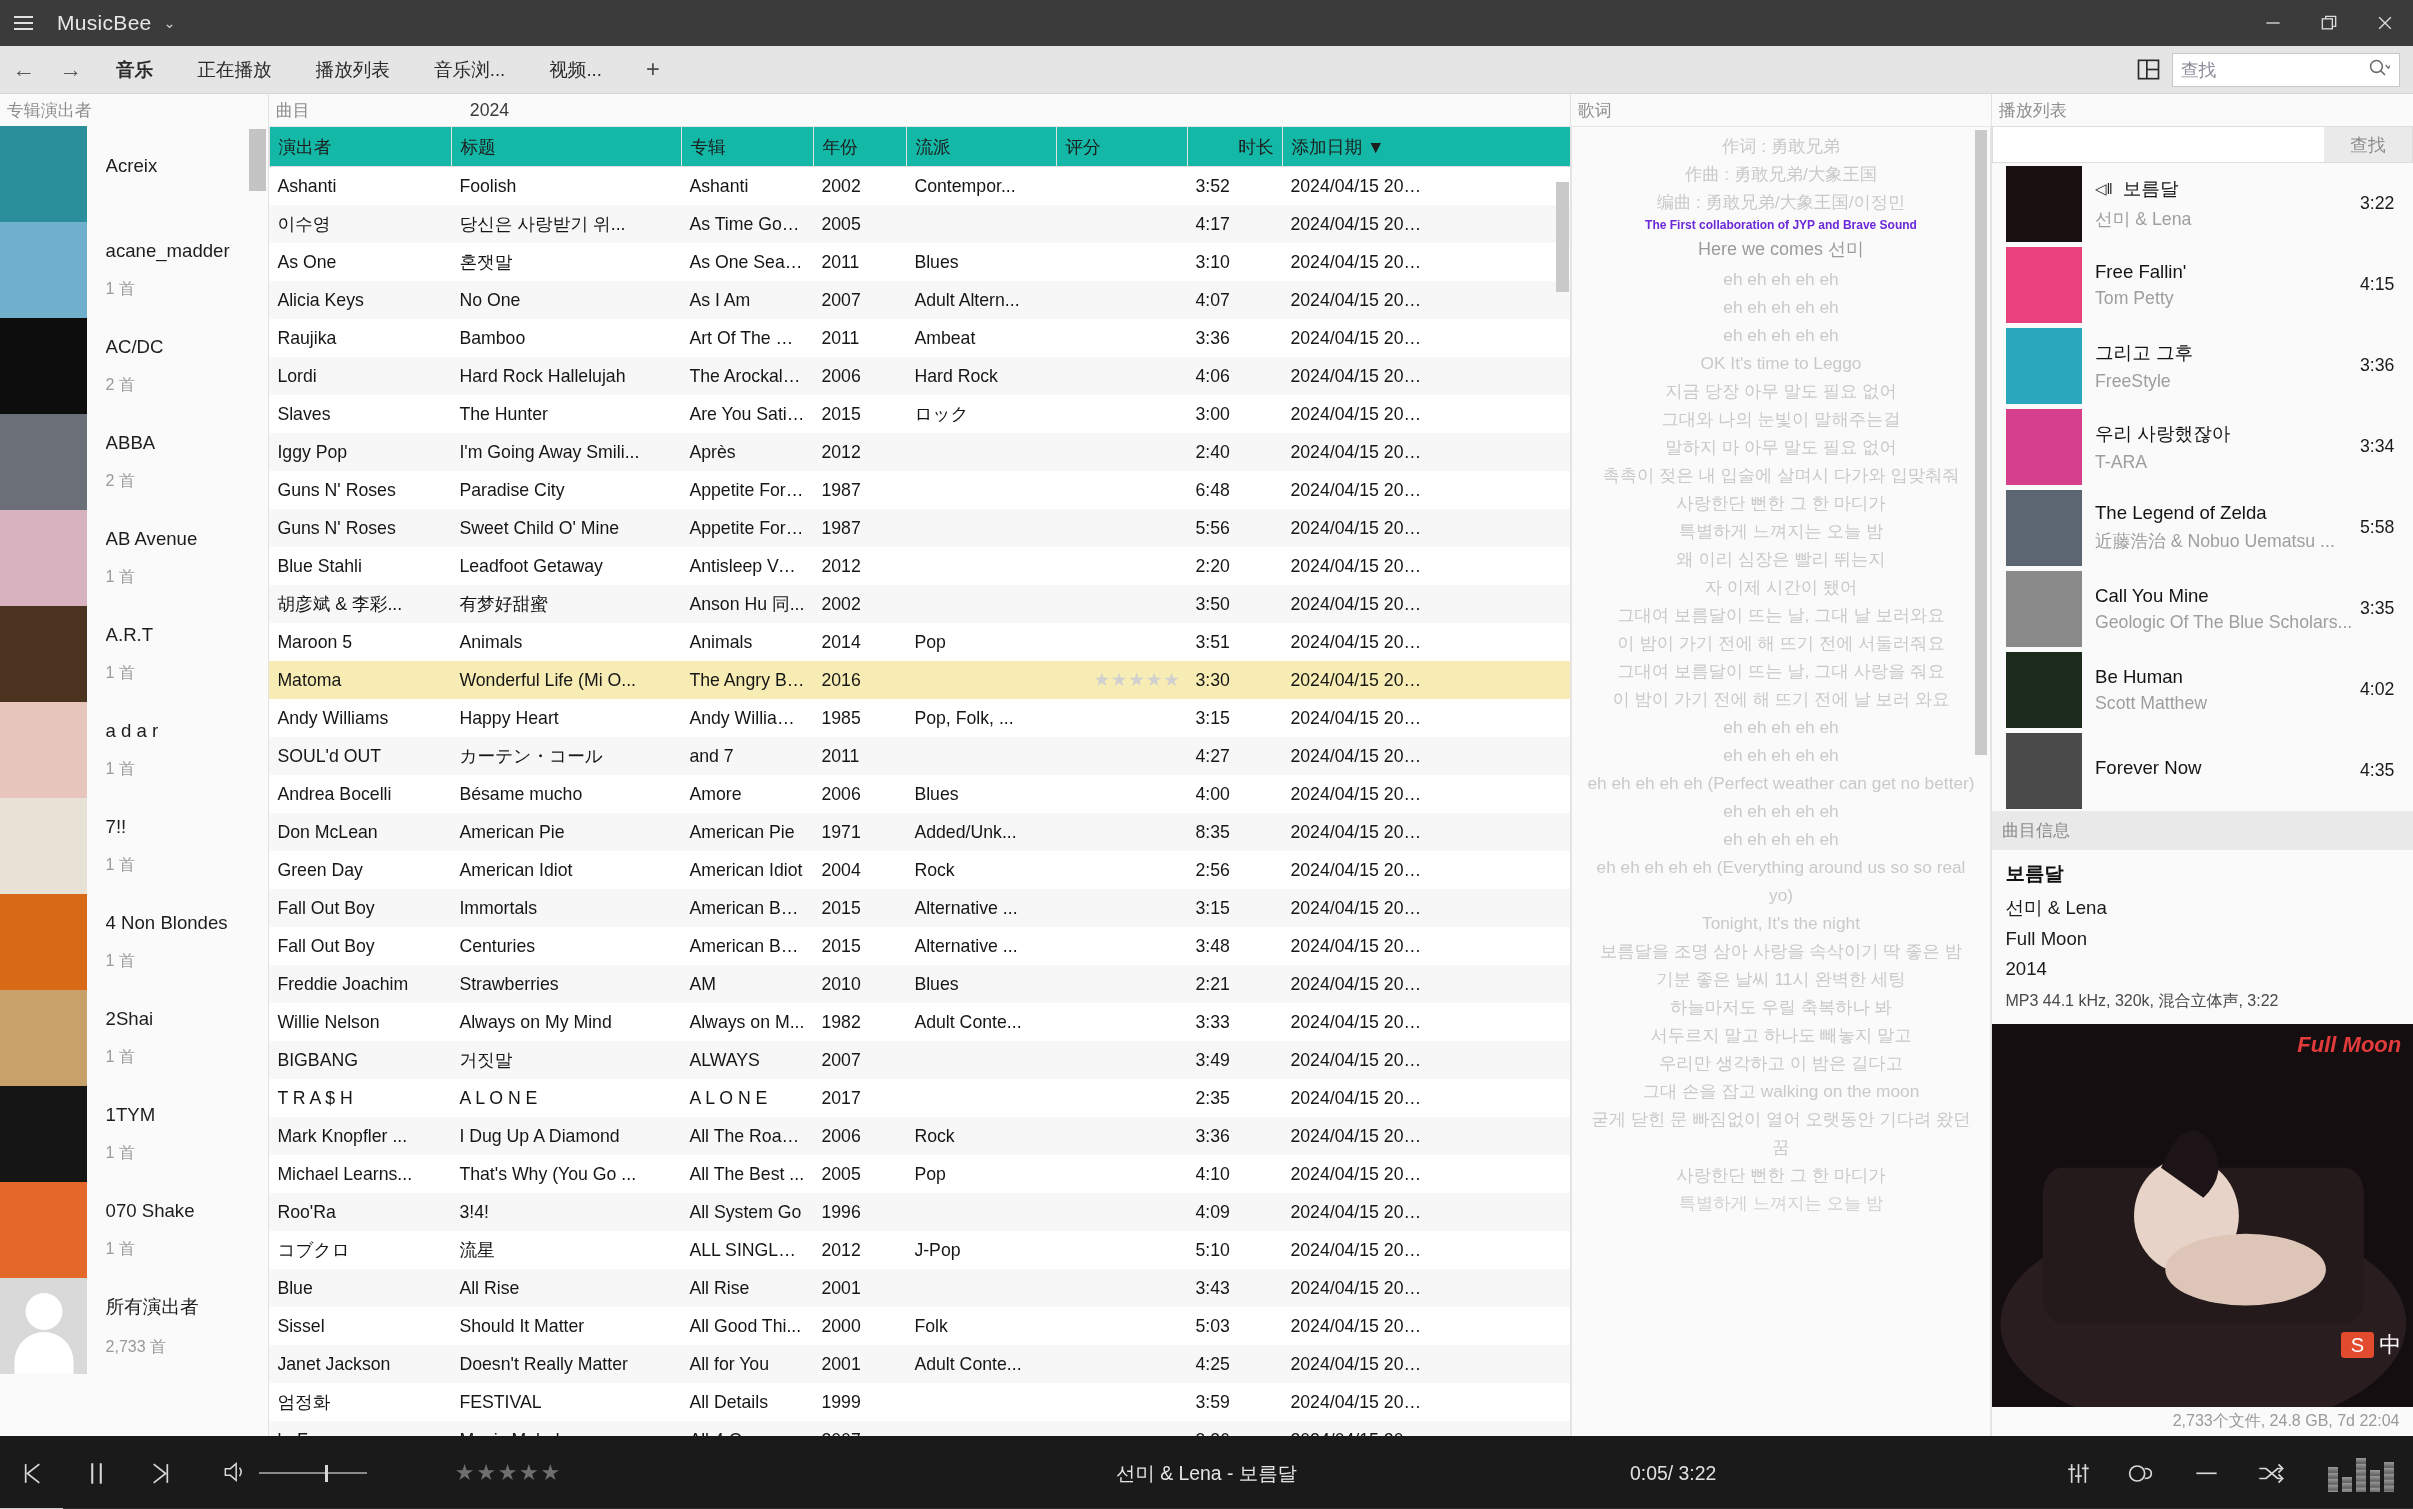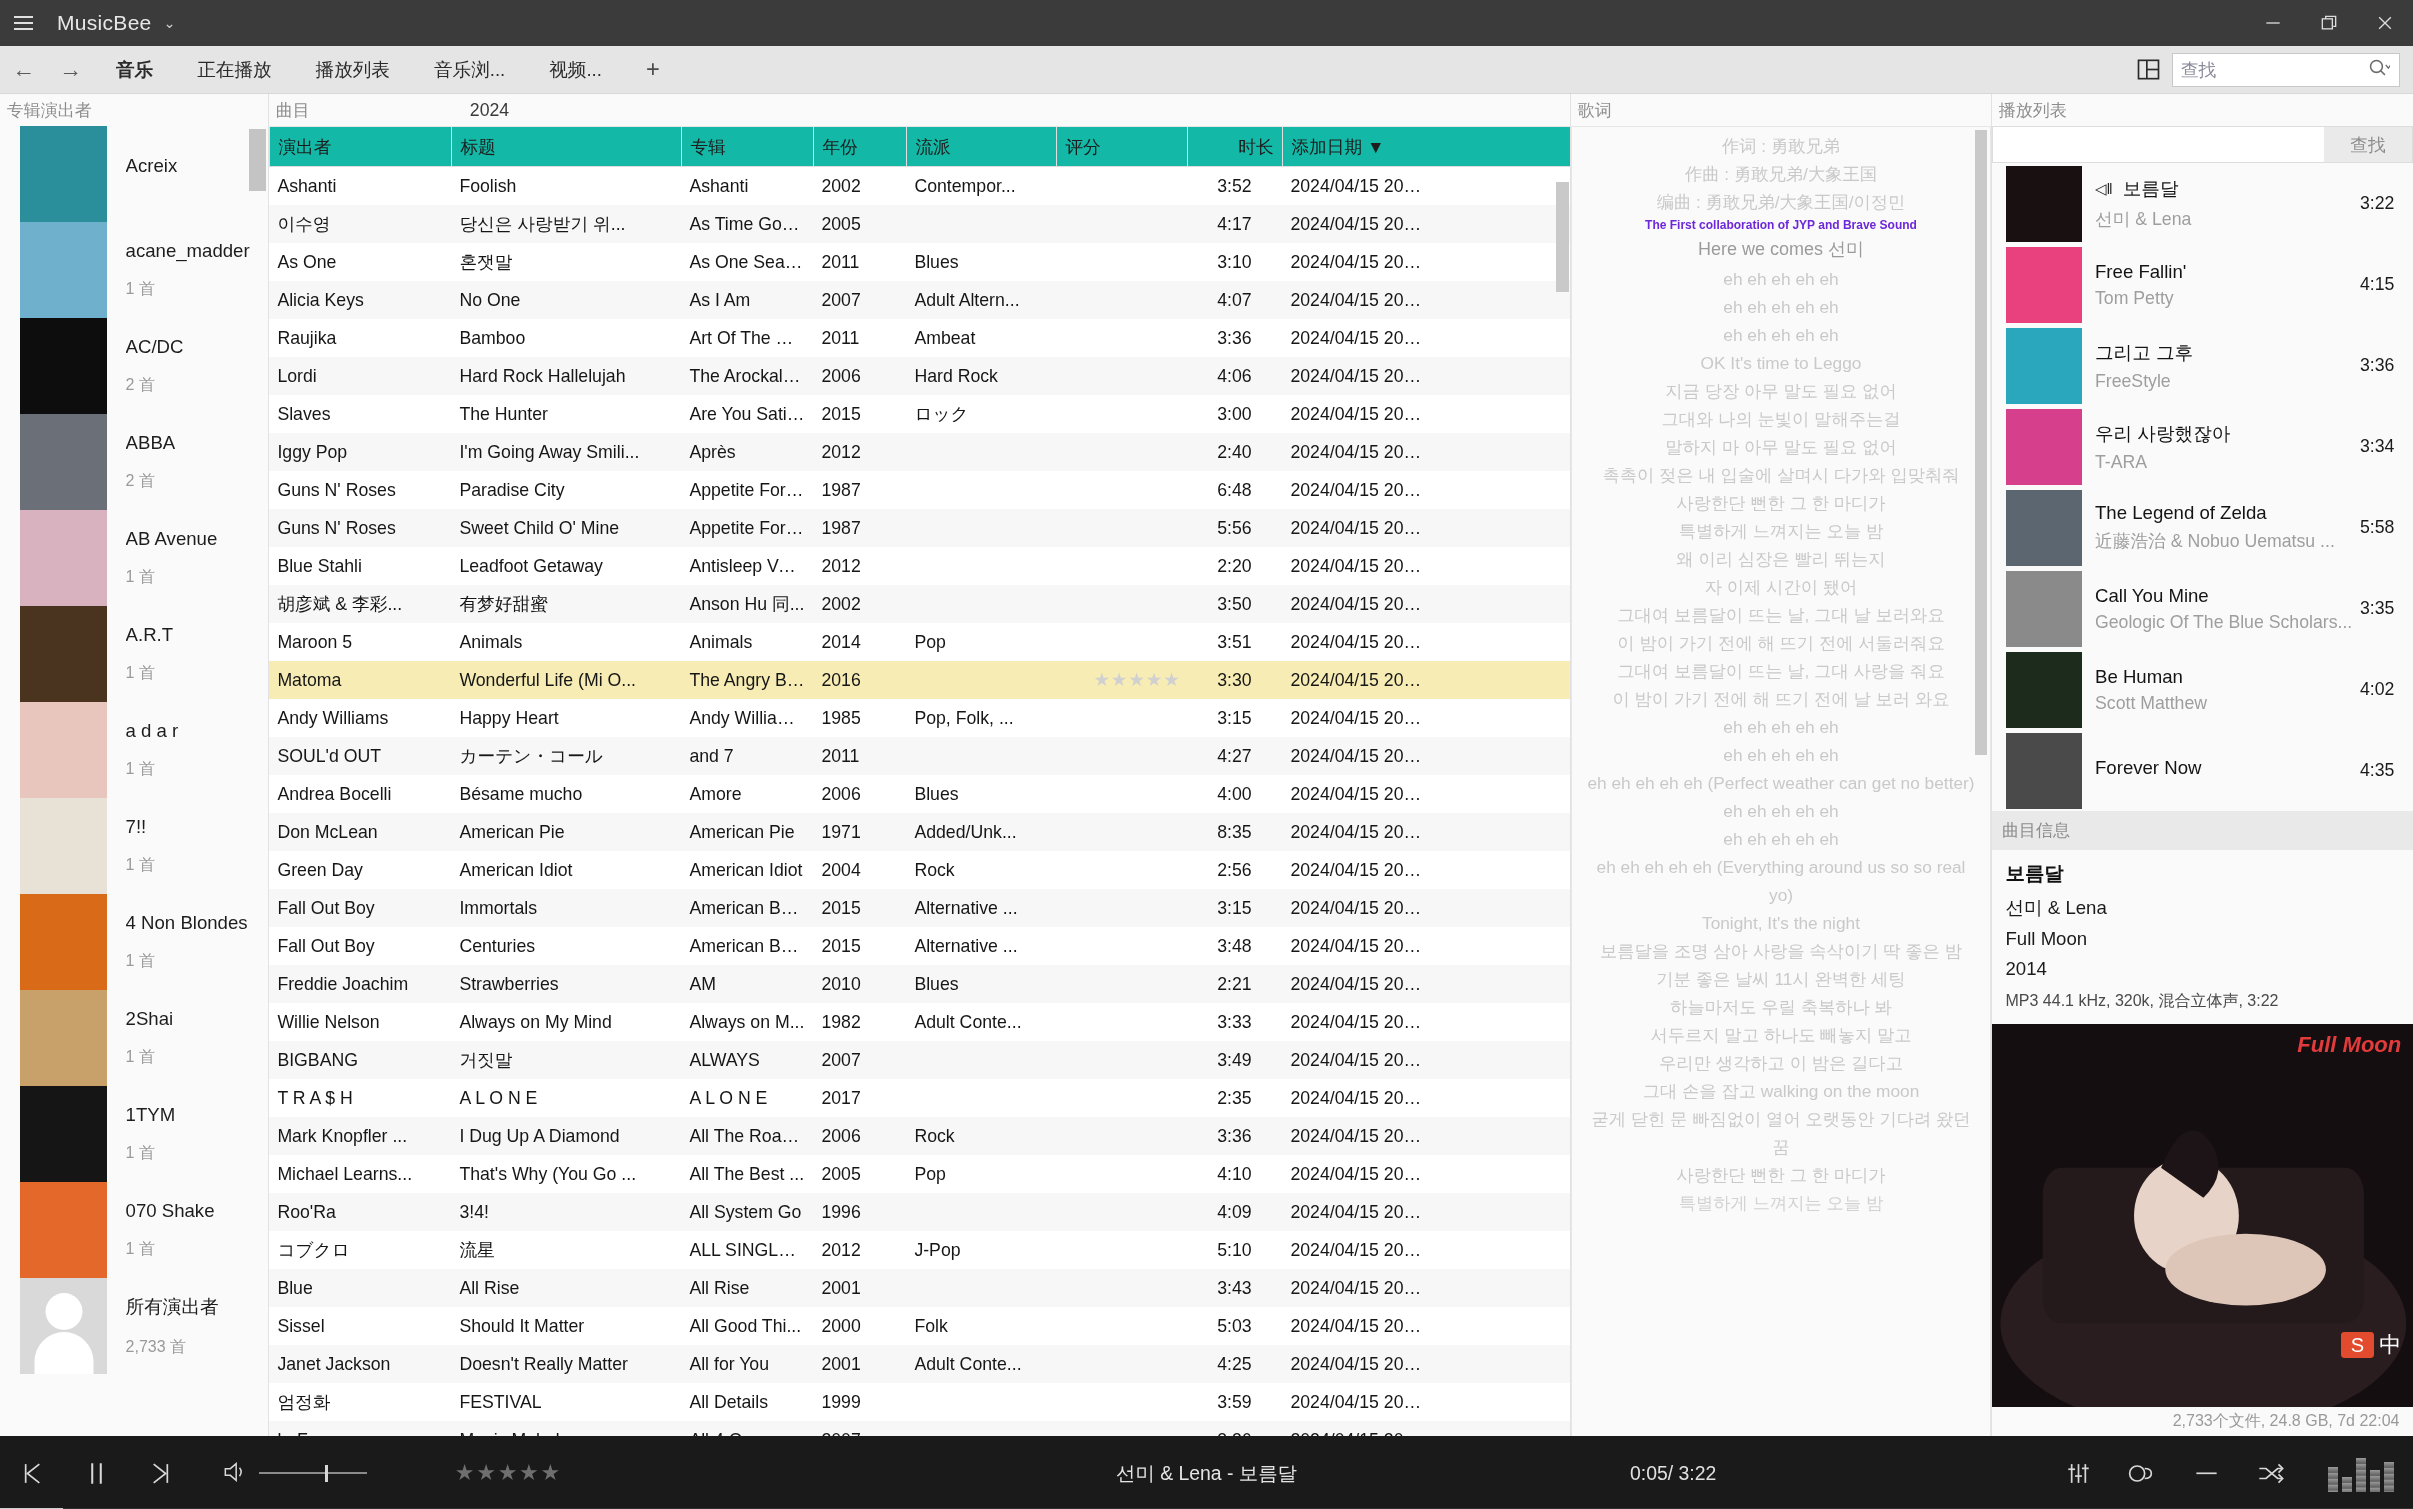--- a/index.html
+++ b/index.html
@@ -47,21 +47,21 @@
 
   
   .main { flex: 1; display: flex; min-height: 0; }
 
   
   .sidebar { width: 269px; flex: none; background: #fafafa; display: flex;
     flex-direction: column; border-right: 0.8px solid #e2e2e2; }
   .panel-head { height: 32px; font-size: 17px; color: #8d8d8d; padding-left: 6.8px;
     display: flex; align-items: center; flex: none; }
   .artist-list { flex: 1; overflow: hidden; position: relative; }
-  .artist-row { display: flex; align-items: center; height: 96px; padding-left: 20px; }
+  .artist-row { display: flex; align-items: center; height: 96px; }
   .artist-thumb { width: 87px; height: 96px; flex: none; position: relative;
     overflow: hidden; }
   .artist-meta { padding-left: 18.6px; overflow: hidden; }
   .artist-name { font-size: 18.6px; color: #1d1d1d; white-space: nowrap;
     overflow: hidden; text-overflow: ellipsis; }
   .artist-count { font-size: 16px; color: #9a9a9a; margin-top: 17px; }
   .sb-scroll { position: absolute; right: 1.7px; top: 3.4px; width: 17px; height: 62px;
     background: #c4c4c4; }
   .ph-person { background: #d9d9d9; display: flex; align-items: flex-end;
     justify-content: center; }
@@ -89,21 +89,21 @@
   .trow:nth-child(even) { background: #f7f7f7; }
   .trow.sel { background: #f7edb4; }
   .cell { padding: 0 8.4px; white-space: nowrap; overflow: hidden;
     text-overflow: ellipsis; }
   .c-artist { width: 182px; }
   .c-title { width: 230px; }
   .c-album { width: 132px; }
   .c-year { width: 93px; }
   .c-genre { width: 150px; }
   .c-rating { width: 131px; display: flex; align-items: center; }
-  .c-dur { width: 95px; text-align: center; display: block; }
+  .c-dur { width: 95px; text-align: left; display: block; }
   .c-date { width: 152px; }
   .stars { color: #d0d0d0; letter-spacing: 0.8px; font-size: 18.6px; margin-left: 29px; }
   .tscroll { position: absolute; right: 0.8px; top: 15px; width: 13.5px; height: 110px;
     background: #c9c9c9; }
 
   
   .lyrics-pane { width: 421px; flex: none; display: flex; flex-direction: column;
     border-right: 0.8px solid #e2e2e2; }
   .lyrics-body { flex: 1; overflow: hidden; position: relative;
     border: 0.8px solid #e6e6e6; border-bottom: none; padding: 5px 13.5px 0; }

